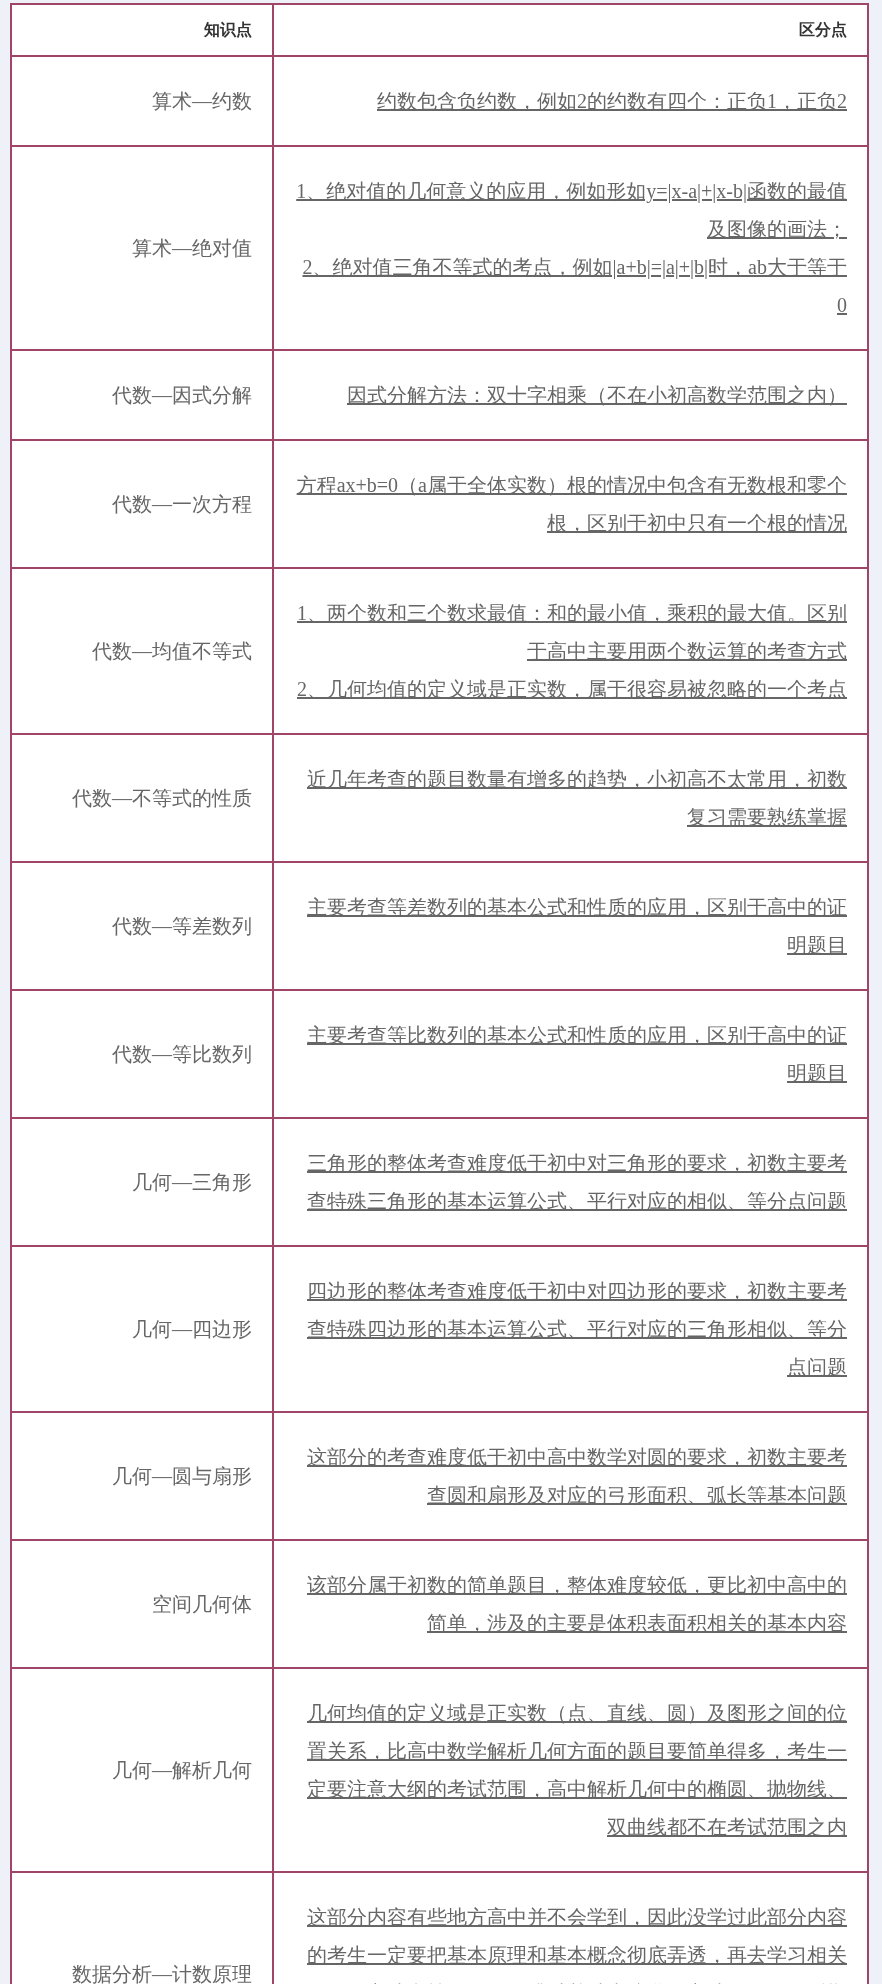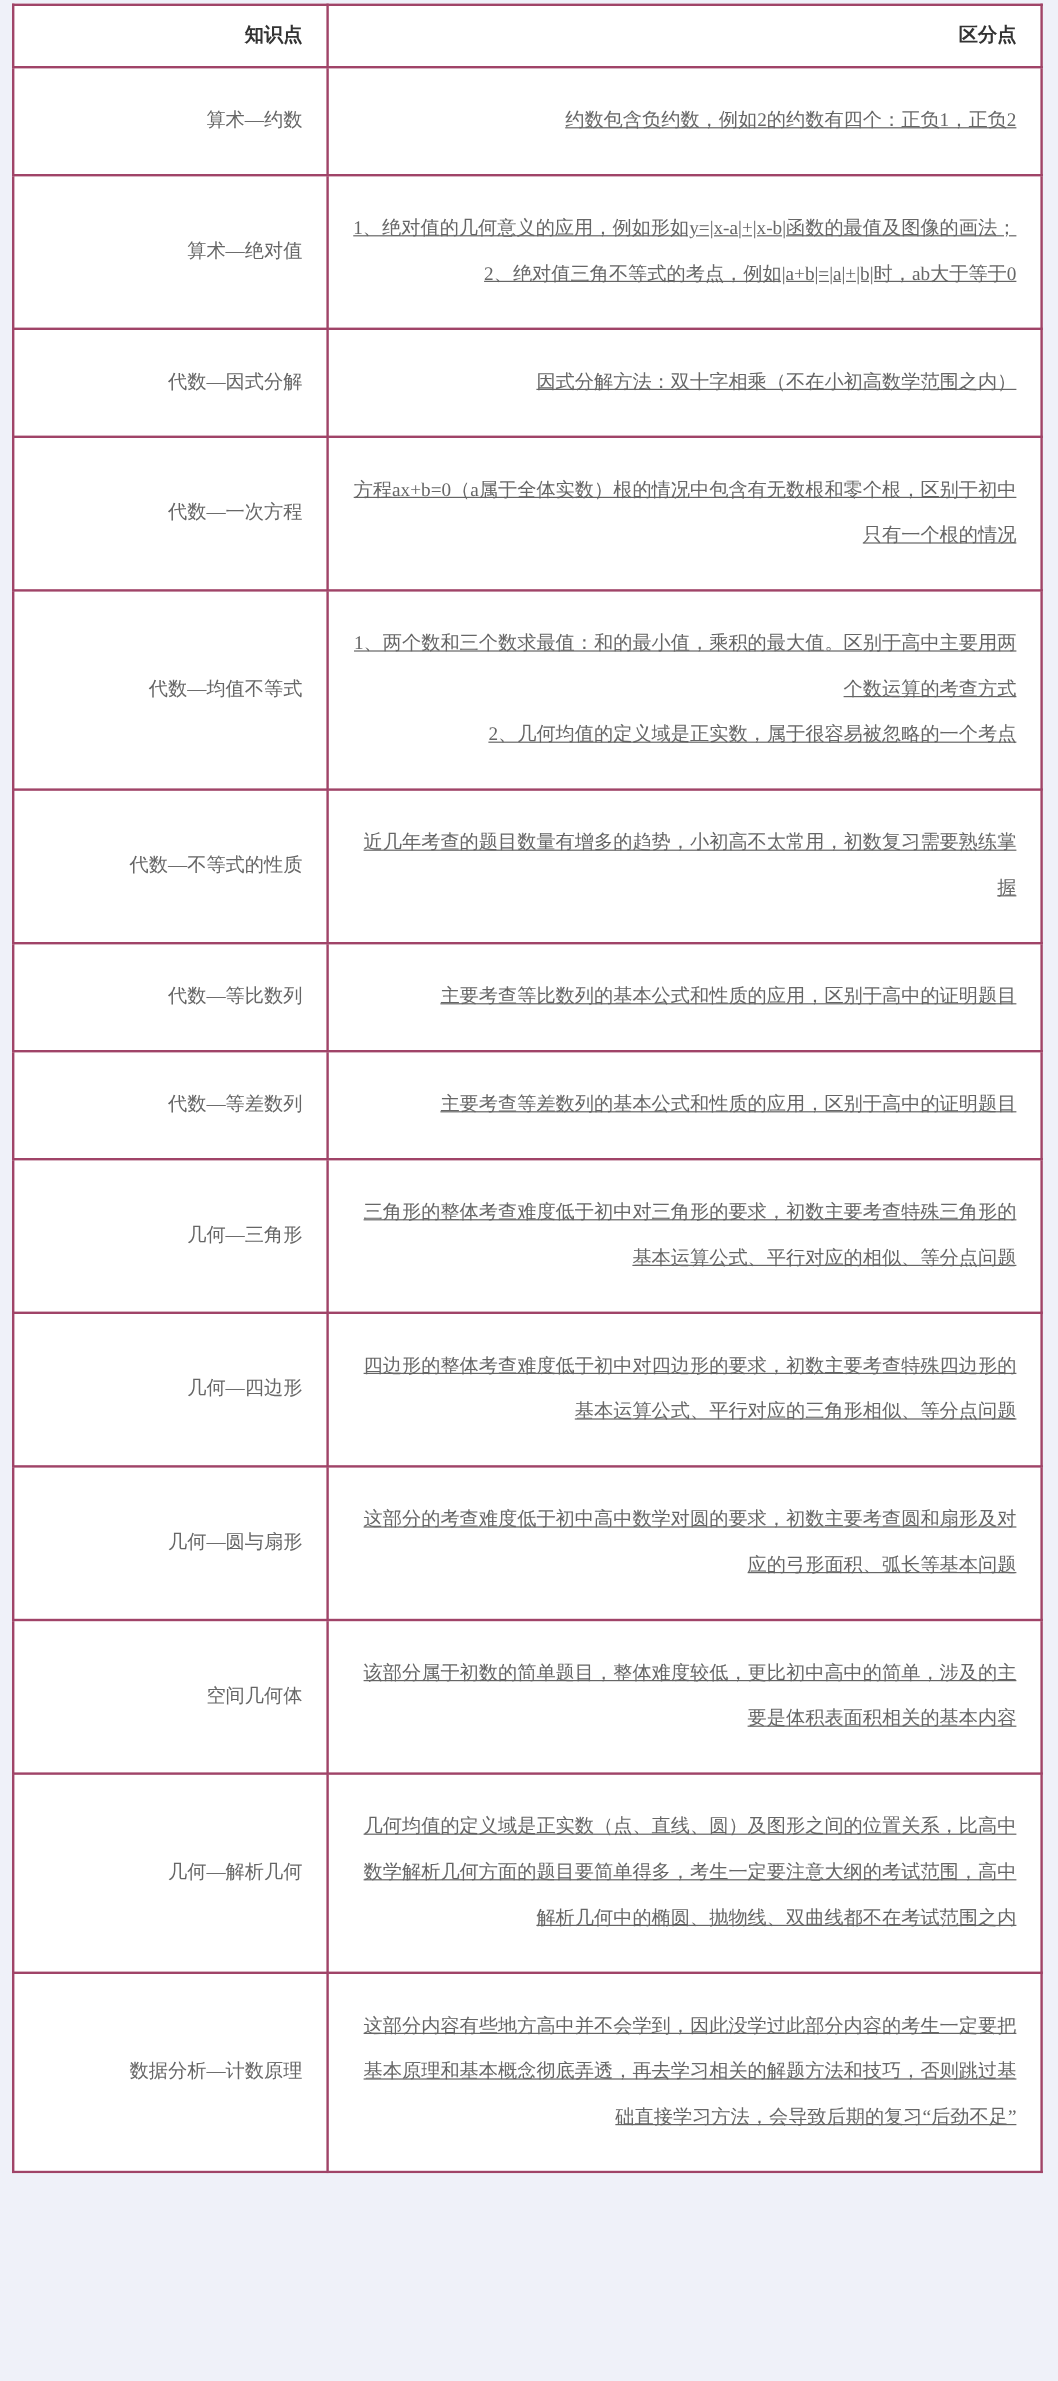--- a/index.html
+++ b/index.html
@@ -32,21 +32,21 @@
   }
   th{
     font-weight:bold;
     color:var(--header-text);
     font-size:16px;
     line-height:24px;
     padding:13px 20px;
   }
   td{
     color:var(--body-text);
-    font-size:16px;
+    font-size:20px;
     line-height:38px;
     padding:25px 20px;
   }
   td p{margin:0;text-decoration:underline;}
 </style>
 </head>
 <body>
 
 <div class="page">
   <table>
@@ -93,29 +93,29 @@
             <p>2、几何均值的定义域是正实数，属于很容易被忽略的一个考点</p>
           </td>
         </tr>
         <tr>
           <td>代数—不等式的性质</td>
           <td>
             <p>近几年考查的题目数量有增多的趋势，小初高不太常用，初数复习需要熟练掌握</p>
           </td>
         </tr>
         <tr>
+          <td>代数—等差数列</td>
+          <td>
+            <p>主要考查等差数列的基本公式和性质的应用，区别于高中的证明题目</p>
+          </td>
+        </tr>
+        <tr>
           <td>代数—等比数列</td>
           <td>
             <p>主要考查等比数列的基本公式和性质的应用，区别于高中的证明题目</p>
-          </td>
-        </tr>
-        <tr>
-          <td>代数—等差数列</td>
-          <td>
-            <p>主要考查等差数列的基本公式和性质的应用，区别于高中的证明题目</p>
           </td>
         </tr>
         <tr>
           <td>几何—三角形</td>
           <td>
             <p>三角形的整体考查难度低于初中对三角形的要求，初数主要考查特殊三角形的基本运算公式、平行对应的相似、等分点问题</p>
           </td>
         </tr>
         <tr>
           <td>几何—四边形</td>

